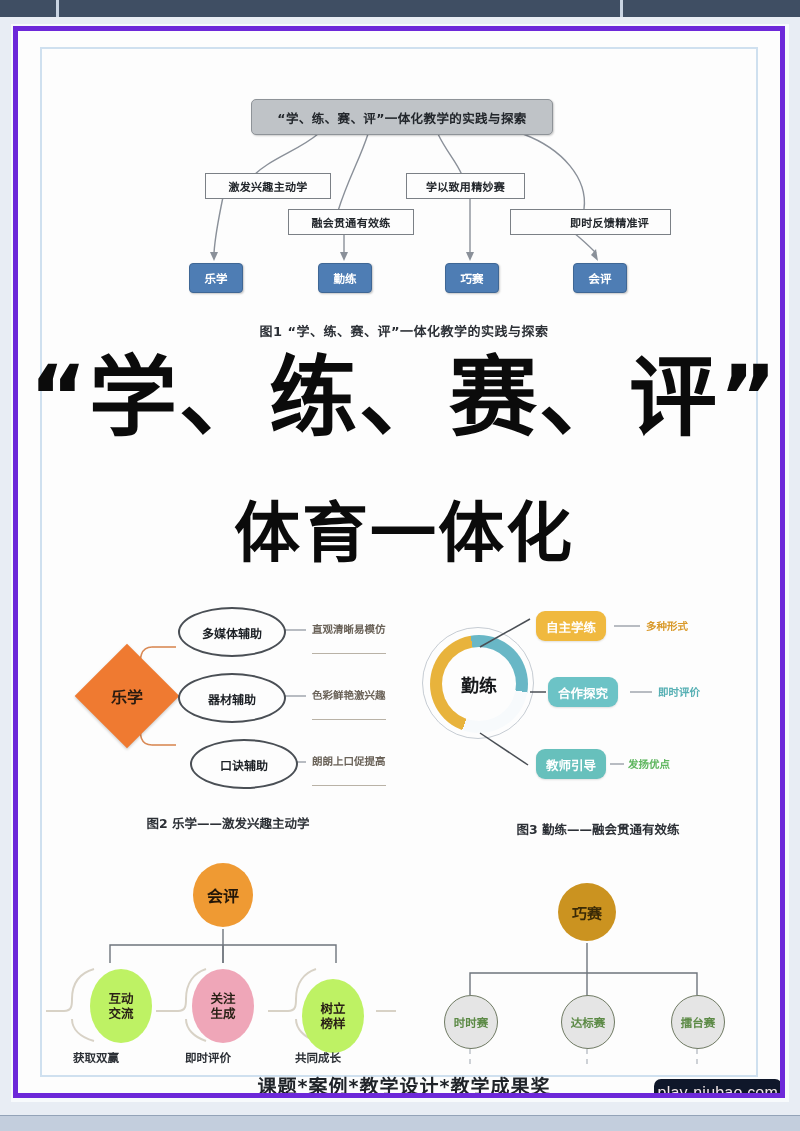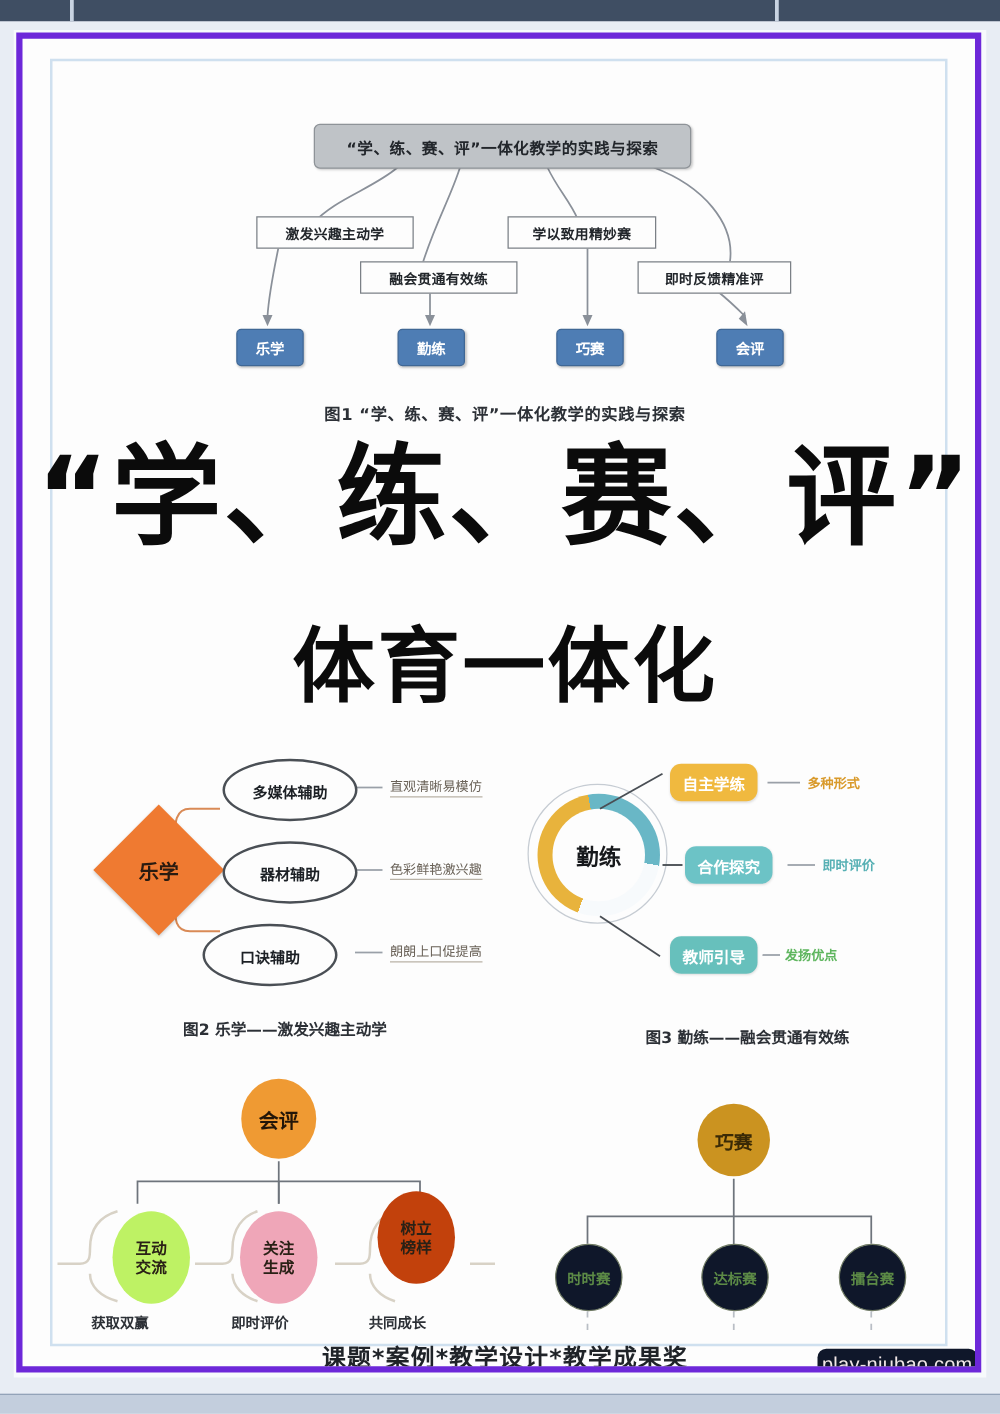--- a/index.html
+++ b/index.html
@@ -45,21 +45,21 @@
     box-shadow:1px 1px 2px rgba(0,0,0,.2);
   }
   .f1-lbl{
     position:absolute;background:#fdfdfd;border:1px solid #7b8086;
     display:flex;align-items:center;justify-content:center;
     font-size:11px;font-weight:bold;color:#22262b;height:24px;letter-spacing:.3px;
   }
   #f1-l1{left:187px;top:134px;width:124px;}
   #f1-l2{left:270px;top:170px;width:124px;}
   #f1-l3{left:388px;top:134px;width:117px;}
-  #f1-l4{left:492px;top:170px;width:121px;}
+  #f1-l4{left:492px;top:170px;width:121px;padding-left:38px;}
   .f1-box{
     position:absolute;width:52px;height:28px;background:#4e7db4;
     border:1px solid #3f6795;border-radius:4px;
     display:flex;align-items:center;justify-content:center;
     font-size:11.5px;font-weight:bold;color:#fff;
     box-shadow:1px 1px 2px rgba(0,0,0,.22);
   }
   #f1-b1{left:171px;top:224px;}
   #f1-b2{left:300px;top:224px;}
   #f1-b3{left:427px;top:224px;}
@@ -93,24 +93,24 @@
     font-size:16px;font-weight:bold;color:#2a1b10;
   }
   .f2-oval{
     position:absolute;width:104px;height:46px;border:2px solid #4a4f55;
     border-radius:50%;background:#fdfdfd;
     display:flex;align-items:center;justify-content:center;
     font-size:12px;font-weight:bold;color:#1c2025;
   }
   #f2-o1{left:130px;top:20px;}
   #f2-o2{left:130px;top:86px;}
-  #f2-o3{left:114px;top:152px;}
+  #f2-o3{left:142px;top:152px;}
   .f2-note{
-    position:absolute;font-size:10.5px;font-weight:normal;color:#6a6258;
-    border-bottom:1px solid #b9b2a6;padding-bottom:1px;white-space:nowrap;
+    position:absolute;font-size:10.5px;font-weight:bold;color:#6a6258;
+    border-bottom:1px solid #b9b2a6;padding-bottom:17px;white-space:nowrap;
   }
   #f2-n1{left:264px;top:34px;}
   #f2-n2{left:264px;top:100px;}
   #f2-n3{left:264px;top:166px;}
   #f2-cap{
     position:absolute;left:-30px;top:226px;width:420px;text-align:center;
     font-size:12.5px;font-weight:bold;color:#2c3036;
   }
 
   
@@ -159,38 +159,38 @@
     background:#ef9a33;display:flex;align-items:center;justify-content:center;
     font-size:16px;font-weight:bold;color:#231608;
   }
   .f4-oval{
     position:absolute;width:62px;height:74px;border-radius:50%;
     display:flex;flex-direction:column;align-items:center;justify-content:center;
     font-size:12.5px;font-weight:bold;color:#2a2116;line-height:1.22;
   }
   #f4-o1{left:44px;top:110px;background:#bef264;}
   #f4-o2{left:146px;top:110px;background:#efa6b8;}
-  #f4-o3{left:256px;top:94px;background:#c2410c;}
+  #f4-o3{left:256px;top:120px;background:#bef264;}
   .f4-note{
     position:absolute;font-size:11.5px;font-weight:bold;color:#2c3036;white-space:nowrap;
   }
   #f4-n1{left:27px;top:190px;}
   #f4-n2{left:139px;top:190px;}
   #f4-n3{left:249px;top:190px;}
 
   
   #fig5{position:absolute;left:400px;top:852px;width:360px;height:185px;}
   #f5-top{
     position:absolute;left:140px;top:0;width:58px;height:58px;border-radius:50%;
     background:#cb9320;display:flex;align-items:center;justify-content:center;
     font-size:15px;font-weight:bold;color:#3a2a06;
   }
   .f5-circle{
     position:absolute;width:52px;height:52px;border-radius:50%;
-    border:1.5px solid #6f7a63;background:#0f172a;
+    border:1.5px solid #6f7a63;background:#e5e5e5;
     display:flex;align-items:center;justify-content:center;
     font-size:11.5px;font-weight:bold;color:#5c8a46;
   }
   #f5-c1{left:26px;top:112px;}
   #f5-c2{left:143px;top:112px;}
   #f5-c3{left:253px;top:112px;}
 
   
   #bottom-cap{
     position:absolute;left:0;top:1040px;width:772px;text-align:center;

